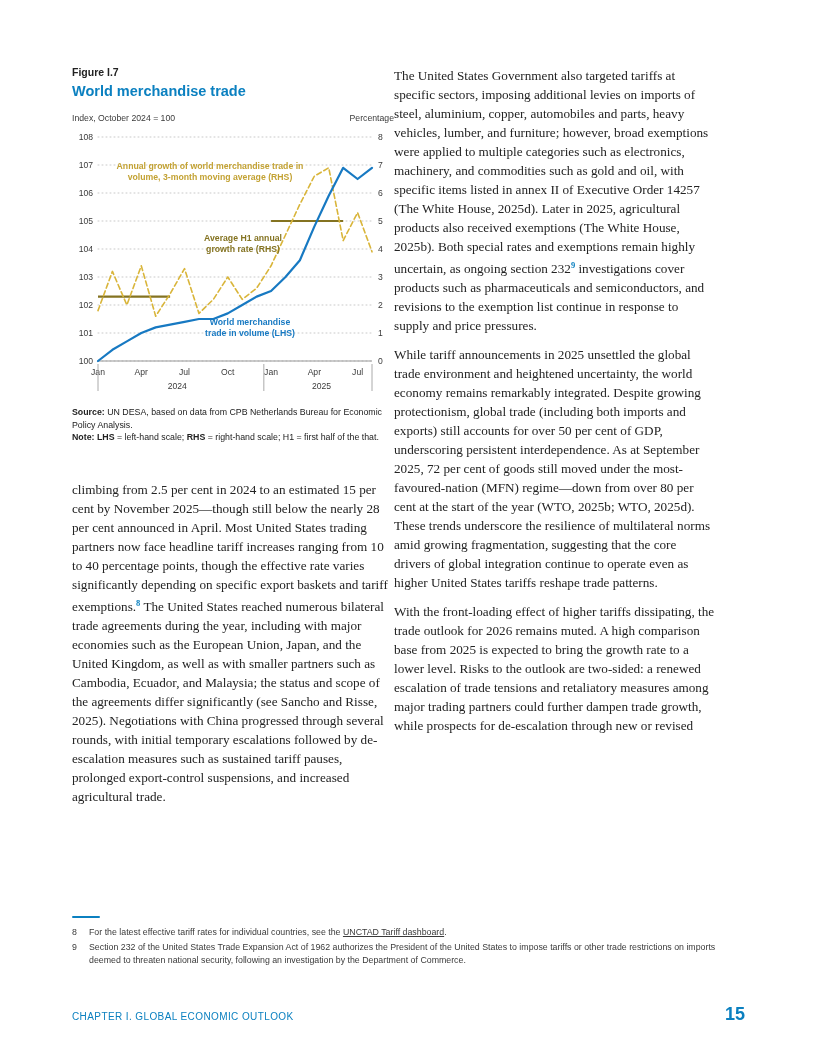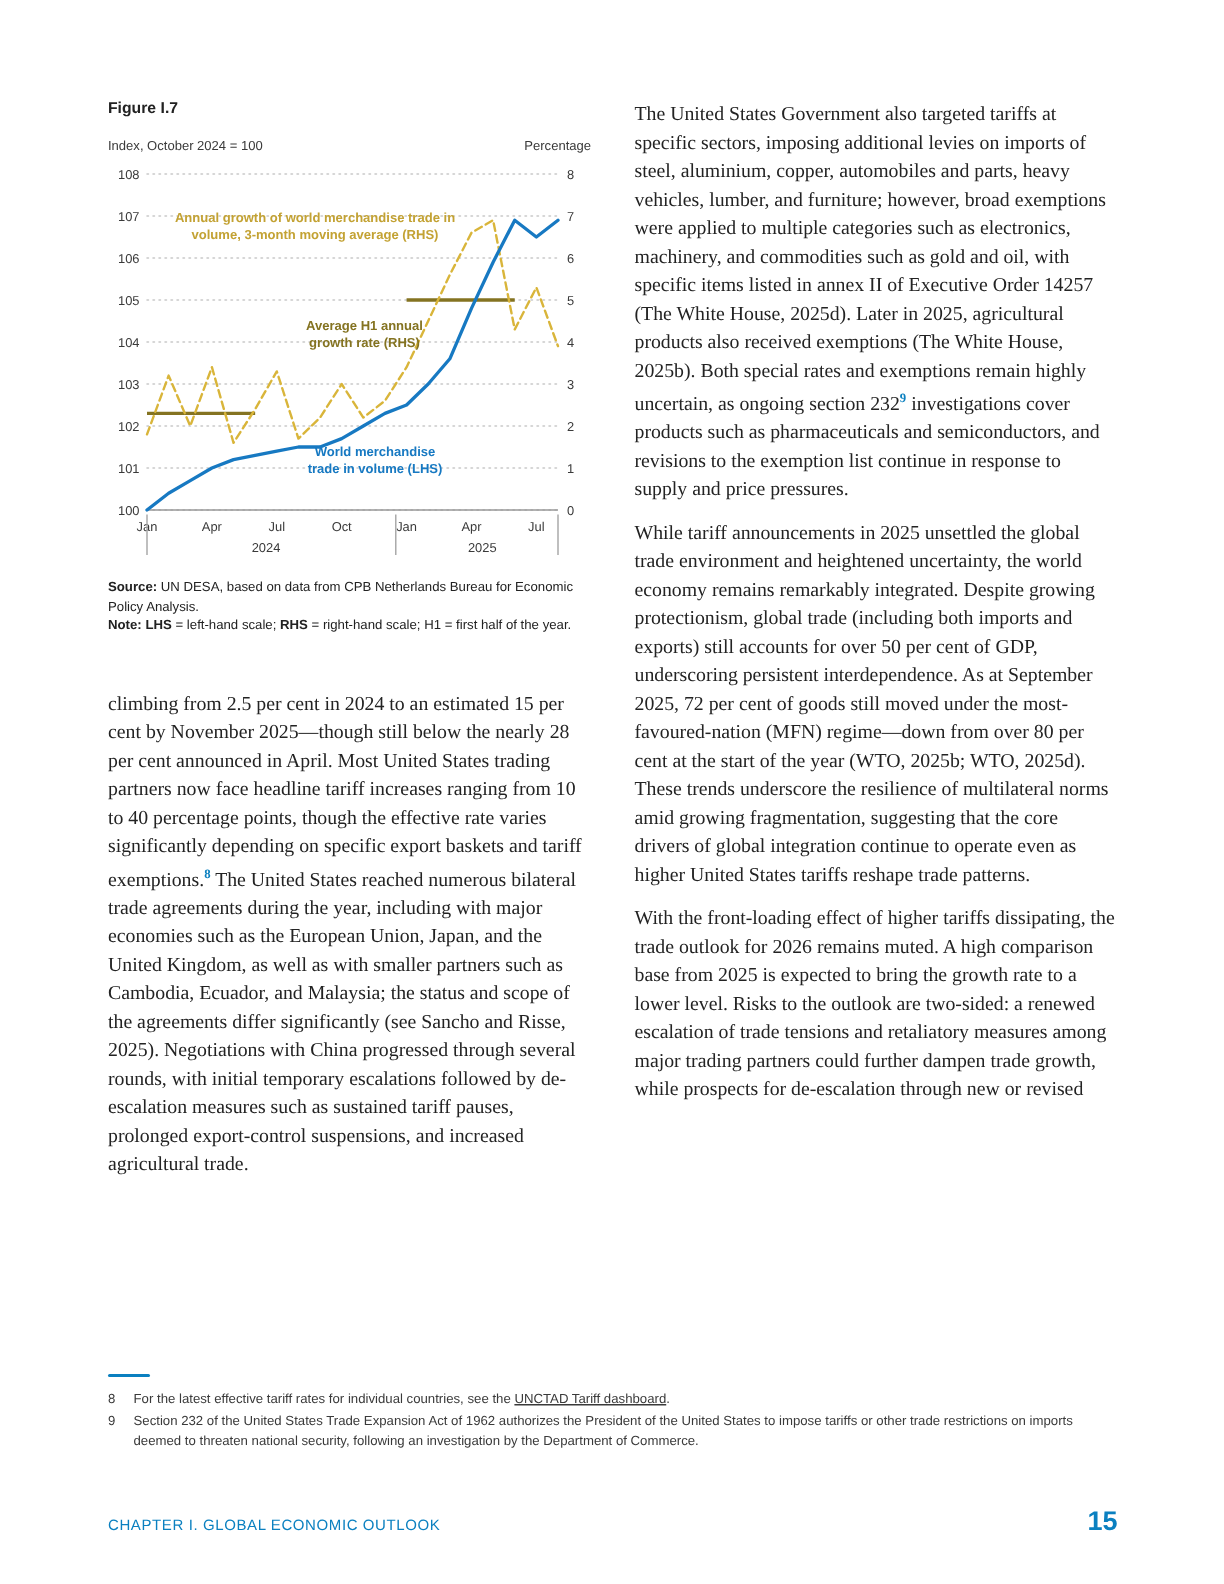--- a/index.html
+++ b/index.html
@@ -1,18 +1,18 @@
 <!DOCTYPE html>
 <html style="--accent: #0b80c0; --blue: #1779c2; --gold-text: #c3a233; --olive: #847321;"><head>
 <meta charset="utf-8">
 <style>
   *{box-sizing:border-box;margin:0;padding:0;}
   html,body{background:#ffffff;}
   .page{position:relative;width:816px;height:1056px;background:#ffffff;font-family:"Liberation Serif",serif;color:#232323;overflow:hidden;}
-  .content{position:absolute;left:72px;top:66px;width:673px;display:flex;gap:29px;}
+  .content{position:absolute;left:72px;top:66px;width:673px;display:flex;}
   .col{width:322px;}
   .fig-label{font-family:"Liberation Sans",sans-serif;font-size:10.5px;font-weight:bold;color:#222;}
   .fig-title{font-family:"Liberation Sans",sans-serif;font-size:14.5px;font-weight:bold;color:var(--accent);margin-top:5px;}
   .axis-row{display:flex;justify-content:space-between;font-family:"Liberation Sans",sans-serif;font-size:8.7px;color:#3a3a3a;margin-top:14px;margin-bottom:2px;}
   .chart-wrap{position:relative;width:320px;height:272px;}
   #chart-svg text{font-family:"Liberation Sans",sans-serif;font-size:8.6px;fill:#3a3a3a;}
   .ann{position:absolute;font-family:"Liberation Sans",sans-serif;font-size:8.7px;font-weight:bold;line-height:11px;text-align:center;}
   .ann-gold{left:28px;top:36px;width:220px;color:var(--gold-text);}
   .ann-olive{left:112px;top:108px;width:118px;color:var(--olive);}
   .ann-blue{left:124px;top:192px;width:108px;color:var(--blue);}
@@ -34,20 +34,21 @@
 </style>
 </head>
 <body>
 
 <div class="page">
   <div class="content">
 
     <div class="col col-left">
       <section class="figure">
         <div class="fig-label">Figure I.7</div>
+        <h2 class="fig-title">World merchandise trade</h2>
         <div class="axis-row">
           <span>Index, October 2024 = 100</span>
           <span>Percentage</span>
         </div>
         <div class="chart-wrap">
           <svg id="chart-svg" width="320" height="272">
               <line x1="26" y1="236" x2="300" y2="236" stroke="#c9c9c9" stroke-width="1" stroke-dasharray="1 3" stroke-linecap="round"></line>
               <text x="21" y="239" text-anchor="end">100</text>
               <text x="306" y="239" text-anchor="start">0</text>
               <line x1="26" y1="208" x2="300" y2="208" stroke="#c9c9c9" stroke-width="1" stroke-dasharray="1 3" stroke-linecap="round"></line>
@@ -99,21 +100,21 @@
           <div class="ann ann-olive">
             <div>Average H1 annual</div>
             <div>growth rate (RHS)</div>
           </div>
           <div class="ann ann-blue">
             <div>World merchandise</div>
             <div>trade in volume (LHS)</div>
           </div>
         </div>
         <p class="src-note"><span style="font-weight: bold; text-align: center;">Source:</span><span> UN DESA, based on data from CPB Netherlands Bureau for Economic Policy Analysis.</span></p>
-        <p class="src-note"><span style="font-weight: bold;">Note:</span><span> </span><span style="font-weight: bold;">LHS</span><span> = left-hand scale; </span><span style="font-weight: bold;">RHS</span><span> = right-hand scale; </span><span style="font-weight: normal;">H1</span><span> = first half of the year.</span></p>
+        <p class="src-note"><span style="font-weight: bold;">Note:</span><span> </span><span style="font-weight: bold;">LHS</span><span> = left-hand scale; </span><span style="font-weight: bold;">RHS</span><span> = right-hand scale; </span><span style="font-weight: normal;">H1</span><span> = first half of the that.</span></p>
       </section>
       <p class="para first-body-para"><span>climbing from 2.5 per cent in 2024 to an estimated 15 per cent by November 2025—though still below the nearly 28 per cent announced in April. Most United States trading partners now face headline tariff increases ranging from 10 to 40 percentage points, though the effective rate varies significantly depending on specific export baskets and tariff exemptions.</span><sup class="fn-ref">8</sup><span> The United States reached numerous bilateral trade agreements during the year, including with major economies such as the European Union, Japan, and the United Kingdom, as well as with smaller partners such as Cambodia, Ecuador, and Malaysia; the status and scope of the agreements differ significantly (see Sancho and Risse, 2025). Negotiations with China progressed through several rounds, with initial temporary escalations followed by de-escalation measures such as sustained tariff pauses, prolonged export-control suspensions, and increased agricultural trade.</span></p>
     </div>
 
     <div class="col col-right">
       <p class="para"><span>The United States Government also targeted tariffs at specific sectors, imposing additional levies on imports of steel, aluminium, copper, automobiles and parts, heavy vehicles, lumber, and furniture; however, broad exemptions were applied to multiple categories such as electronics, machinery, and commodities such as gold and oil, with specific items listed in annex II of Executive Order 14257 (The White House, 2025d). Later in 2025, agricultural products also received exemptions (The White House, 2025b). Both special rates and exemptions remain highly uncertain, as ongoing section 232</span><sup class="fn-ref">9</sup><span> investigations cover products such as pharmaceuticals and semiconductors, and revisions to the exemption list continue in response to supply and price pressures.</span></p>
       <p class="para"><span>While tariff announcements in 2025 unsettled the global trade environment and heightened uncertainty, the world economy remains remarkably integrated. Despite growing protectionism, global trade (including both imports and exports) still accounts for over 50 per cent of GDP, underscoring persistent interdependence. As at September 2025, 72 per cent of goods still moved under the most-favoured-nation (MFN) regime—down from over 80 per cent at the start of the year (WTO, 2025b; WTO, 2025d). These trends underscore the resilience of multilateral norms amid growing fragmentation, suggesting that the core drivers of global integration continue to operate even as higher United States tariffs reshape trade patterns.</span></p>
       <p class="para"><span>With the front-loading effect of higher tariffs dissipating, the trade outlook for 2026 remains muted. A high comparison base from 2025 is expected to bring the growth rate to a lower level. Risks to the outlook are two-sided: a renewed escalation of trade tensions and retaliatory measures among major trading partners could further dampen trade growth, while prospects for de-escalation through new or revised</span></p>
     </div>
 

